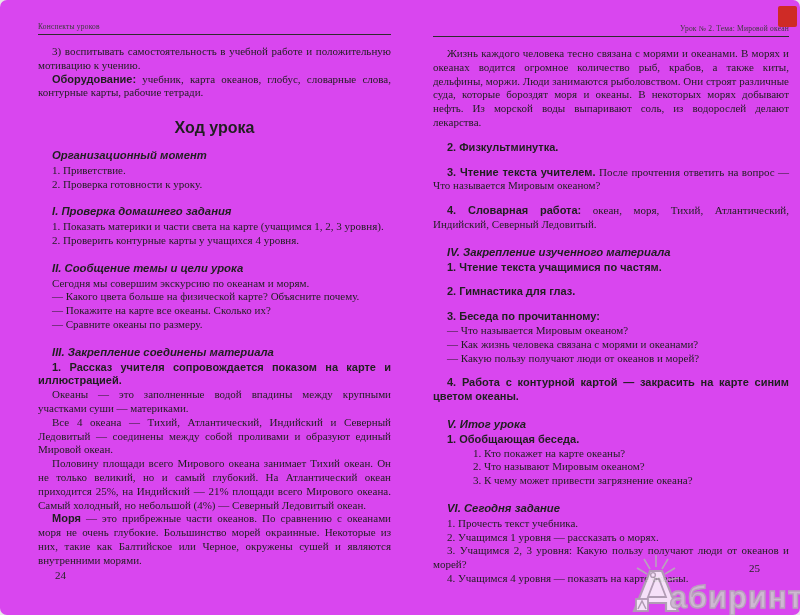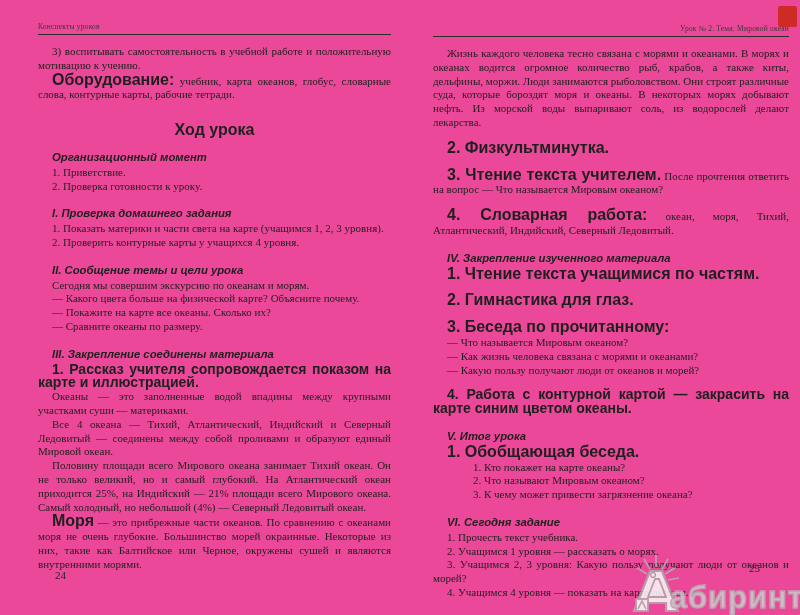--- a/index.html
+++ b/index.html
@@ -1,44 +1,44 @@
 <!DOCTYPE html>
 <html><head>
 <meta charset="utf-8">
 <style>
   html,body { margin:0; padding:0; background:#e8e8e8; }
   #canvas {
     position:relative; width:800px; height:615px;
-    background:#ec4899; overflow:hidden;
-    font-family:"Liberation Serif", serif; color:#1f1f1f;
+    background:#d946ef; overflow:hidden;
+    font-family:"Liberation Serif", serif; color:#1f1f1f;border-radius:7px;
   }
   
   .page { position:absolute; }
   #page-left  { left:38px;  top:22px; width:353px; }
   #page-right { left:433px; top:24px; width:356px; }
 
   .running-head {
     font-family:"Liberation Serif", serif;
     font-size:7.5px; color:#3a3a3a; letter-spacing:.2px;
     padding-bottom:3px;
   }
   #page-right .running-head { text-align:right; }
   .head-rule { border:0; border-top:1.2px solid #2d2d2d; margin:0 0 10px 0; }
 
   
   .blk { font-size:11px; line-height:13.8px; }
   .para { text-align:justify; text-indent:14px; }
   .para-bold {
     text-align:justify; text-indent:14px;
     font-family:"Liberation Sans", sans-serif;
-    font-weight:700; font-size:14px;
+    font-weight:700; font-size:11px;
   }
   .lead {
     font-family:"Liberation Sans", sans-serif;
-    font-weight:700; font-size:16px;
+    font-weight:700; font-size:11px;
   }
   .center {
     text-align:center; font-family:"Liberation Sans", sans-serif;
     font-weight:700; font-size:16px; margin:21px 0 11px 0;
   }
   .heading {
     font-family:"Liberation Sans", sans-serif;
     font-style:italic; font-weight:700; font-size:11.3px;
     padding-left:14px; margin-top:14px; margin-bottom:1px;
   }

